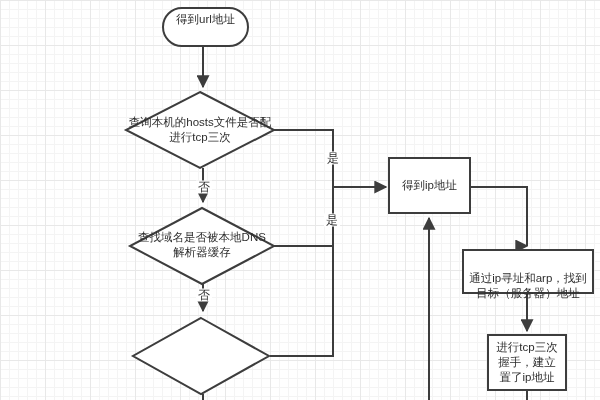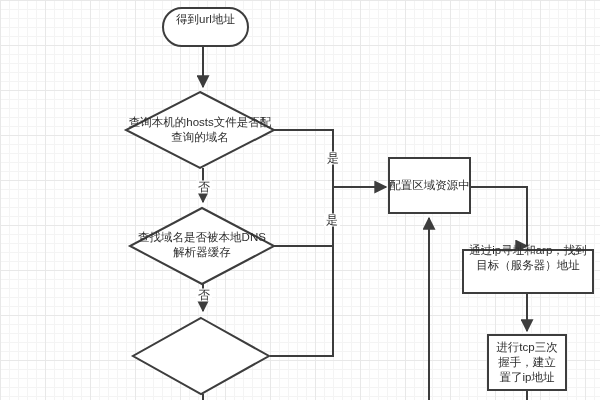--- a/index.html
+++ b/index.html
@@ -70,29 +70,29 @@
       <polygon points="201,318 269,356 201,394 133,356"></polygon>
       <rect x="389" y="158" width="81" height="55"></rect>
       <rect x="463" y="250" width="130" height="43"></rect>
       <rect x="488" y="335" width="78" height="55"></rect>
     </g>
   </svg>
 
   <div class="node-label" style="left:163px;top:0;width:85px;height:38px;">得到url地址</div>
 
   <div class="node-label" style="left:120px;top:94px;width:160px;height:72px;">查询本机的hosts文件是否配
-查询的域名</div>
+进行tcp三次</div>
 
   <div class="node-label" style="left:122px;top:209px;width:160px;height:72px;">查找域名是否被本地DNS
 解析器缓存</div>
 
 
-  <div class="node-label" style="left:389px;top:158px;width:81px;height:55px;">配置区域资源中</div>
+  <div class="node-label" style="left:389px;top:158px;width:81px;height:55px;">得到ip地址</div>
 
-  <div class="node-label" style="left:461px;top:236px;width:134px;height:43px;">通过ip寻址和arp，找到
+  <div class="node-label" style="left:461px;top:264px;width:134px;height:43px;">通过ip寻址和arp，找到
 目标（服务器）地址</div>
 
   <div class="node-label" style="left:488px;top:335px;width:78px;height:55px;">进行tcp三次
 握手，建立
 置了ip地址</div>
 
   <div class="elabel" style="left:333px;top:158px;">是</div>
   <div class="elabel" style="left:332px;top:220px;">是</div>
   <div class="elabel" style="left:204px;top:187px;">否</div>
   <div class="elabel" style="left:204px;top:295px;">否</div>

